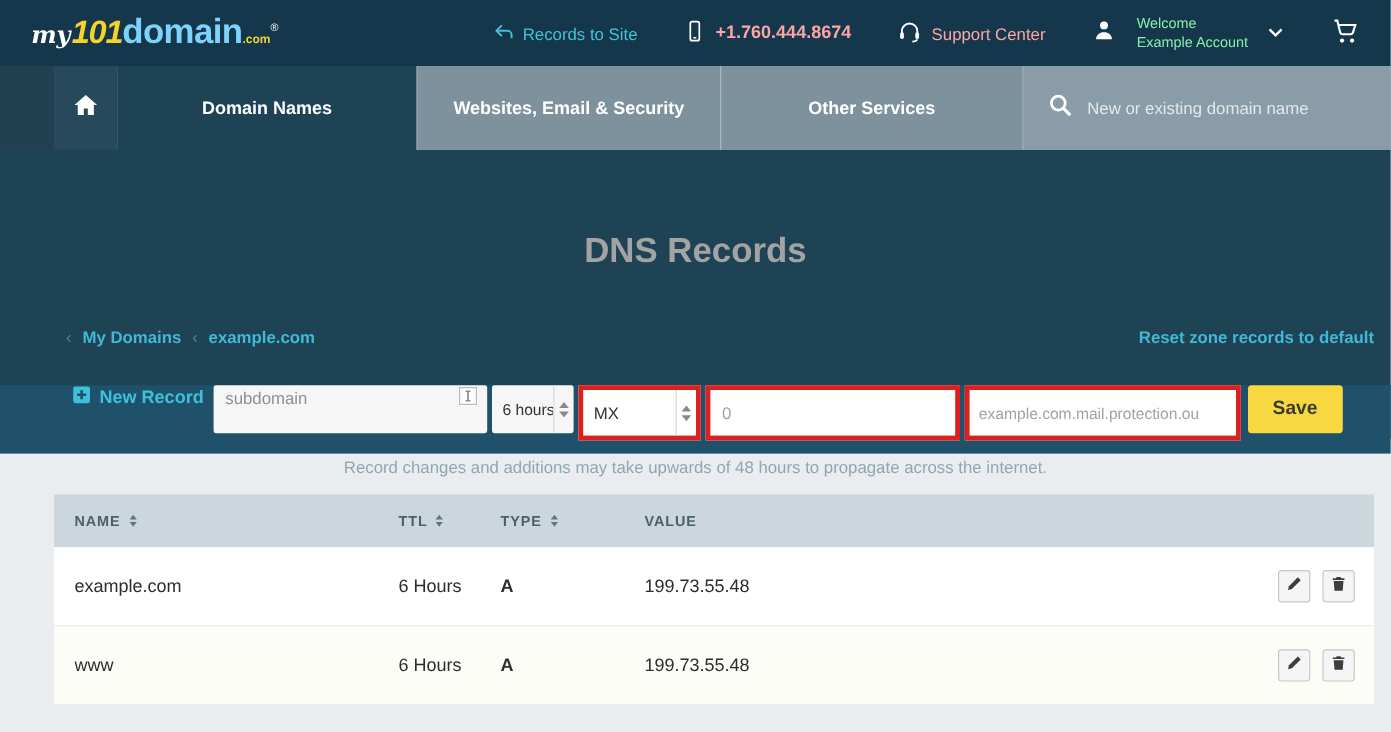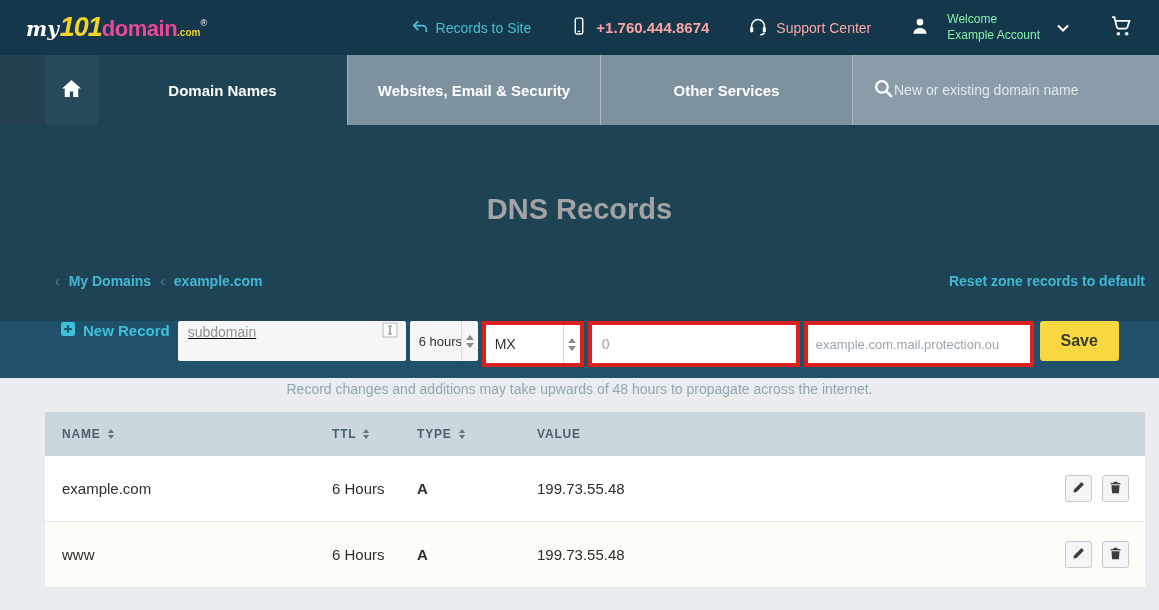--- a/index.html
+++ b/index.html
@@ -4,58 +4,58 @@
 <style>
   * { box-sizing: border-box; margin: 0; padding: 0; }
   html,body { width: 1159px; height: 610px; overflow: hidden; }
   body { font-family: "Liberation Sans", sans-serif; background: #e9edef; }
 
   
   .topbar { height: 55px; background: #14374b; display: flex; align-items: center; padding: 0 24px 0 26px; }
   .logo { display: flex; align-items: baseline; cursor: pointer; white-space: nowrap; }
   .logo .l-my { color: #fff; font-style: italic; font-weight: 700; font-size: 20px; font-family: "DejaVu Serif", serif; margin-right: 1px; }
   .logo .l-101 { color: #f6d32b; font-weight: 800; font-style: italic; font-size: 27px; letter-spacing: -1px; }
-  .logo .l-domain { color: #ec4899; font-weight: 800; font-size: 22px; letter-spacing: -.5px; }
+  .logo .l-domain { color: #7dd3fc; font-weight: 800; font-size: 29px; letter-spacing: -.5px; }
   .logo .l-com { color: #f6d32b; font-size: 10px; font-weight: 700; }
   .logo .l-reg { color: #fff; font-size: 9px; vertical-align: top; position: relative; top: -10px; }
   .topbar-right { margin-left: auto; display: flex; align-items: center; gap: 38px; }
   .top-link { display: flex; align-items: center; gap: 7px; color: #fca5a5; font-size: 14px; cursor: pointer; text-decoration: none; }
   .top-link.cyan { color: #46c0d8; }
   .top-link.phone { font-weight: 700; font-size: 15px; }
   .account { display: flex; align-items: center; gap: 16px; color: #86efac; cursor: pointer; }
   .account .acct-text { font-size: 12px; line-height: 1.3; }
   .cart-btn { cursor: pointer; display: flex; align-items: center; }
 
   
   .navbar { height: 70px; display: flex; background: #7e929e; }
   .nav-edge { width: 45px; background: #22404f; }
   .nav-home { width: 53px; background: #27495b; display: flex; align-items: center; justify-content: center; cursor: pointer; }
   .nav-tab { display: flex; align-items: center; justify-content: center; color: #fff; font-size: 15px; font-weight: 600; cursor: pointer; }
   .nav-tab.t1 { width: 249px; background: #1e4355; }
   .nav-tab.t2 { width: 253px; border-left: 1px solid rgba(255,255,255,.25); }
   .nav-tab.t3 { width: 253px; border-left: 1px solid rgba(255,255,255,.35); border-right: 1px solid rgba(255,255,255,.35); }
-  .nav-search { flex: 1; background: #8a9ca7; display: flex; align-items: center; padding-left: 20px; gap: 0; }
+  .nav-search { flex: 1; background: #8a9ca7; display: flex; align-items: center; padding-left: 20px; gap: 12px; }
   .nav-search input { background: transparent; border: none; outline: none; color: #f2f6f8; font-size: 14px; width: 240px; font-family: "Liberation Sans", sans-serif; }
   .nav-search input::placeholder { color: #e7edf0; opacity: .95; }
 
   
   .hero { height: 240px; background: #1e4355; padding-top: 66px; }
   .hero h1 { text-align: center; color: #a3a3a3; font-size: 29px; font-weight: 700; height: 36px; line-height: 36px; }
   .crumb-row { margin-top: 44px; display: flex; justify-content: space-between; align-items: center; padding: 0 14px 0 55px; height: 20px; }
   .breadcrumb { display: flex; align-items: center; gap: 9px; font-size: 14px; font-weight: 700; }
   .crumb-sep { color: #5d8193; font-weight: 400; }
   .crumb-link { color: #41b8d4; cursor: pointer; text-decoration: none; }
   .reset-link { color: #41b8d4; font-size: 14px; font-weight: 700; cursor: pointer; text-decoration: none; }
 
   .new-record-bar { margin-top: 30px; height: 57px; background: #1f516b; display: flex; align-items: flex-start; padding: 0 28px 0 60px; gap: 4px; }
   .nr-label { display: flex; align-items: center; gap: 7px; color: #3fc0da; font-size: 15px; font-weight: 700; white-space: nowrap; margin-right: 4px; cursor: pointer; }
   .field { background: #f6f6f6; border-radius: 2px; height: 40px; display: flex; align-items: center; }
   .field input { border: none; outline: none; background: transparent; font-size: 14px; color: #333; width: 100%; font-family: "Liberation Sans", sans-serif; }
   .field input::placeholder { color: #8f8f8f; }
-  .f-subdomain { width: 228px; padding: 0 8px 18px 10px; gap: 6px; text-decoration: underline; }
+  .f-subdomain { width: 228px; padding: 0 8px 18px 10px; gap: 6px; }
   .select { background: #f6f6f6; border-radius: 2px; height: 40px; display: flex; align-items: center; cursor: pointer; }
   .sel-text { padding-left: 9px; font-size: 13px; color: #333; white-space: nowrap; overflow: hidden; flex: 1; }
   .sel-text.bold { font-weight: 400; font-size: 14px; }
   .spinner { width: 17px; align-self: stretch; border-left: 1px solid #d9d9d9; display: flex; flex-direction: column; align-items: center; justify-content: center; gap: 3px; }
   .tri-up { width: 0; height: 0; border-left: 4px solid transparent; border-right: 4px solid transparent; border-bottom: 5px solid #8a8a8a; }
   .tri-down { width: 0; height: 0; border-left: 4px solid transparent; border-right: 4px solid transparent; border-top: 5px solid #8a8a8a; }
   .red { border: 4px solid #dc1f1f; height: 46px; border-radius: 0; background: #fff; }
   .f-ttl { width: 68px; }
   .f-type { width: 102px; }
   .f-priority { width: 212px; padding: 0 10px; }

